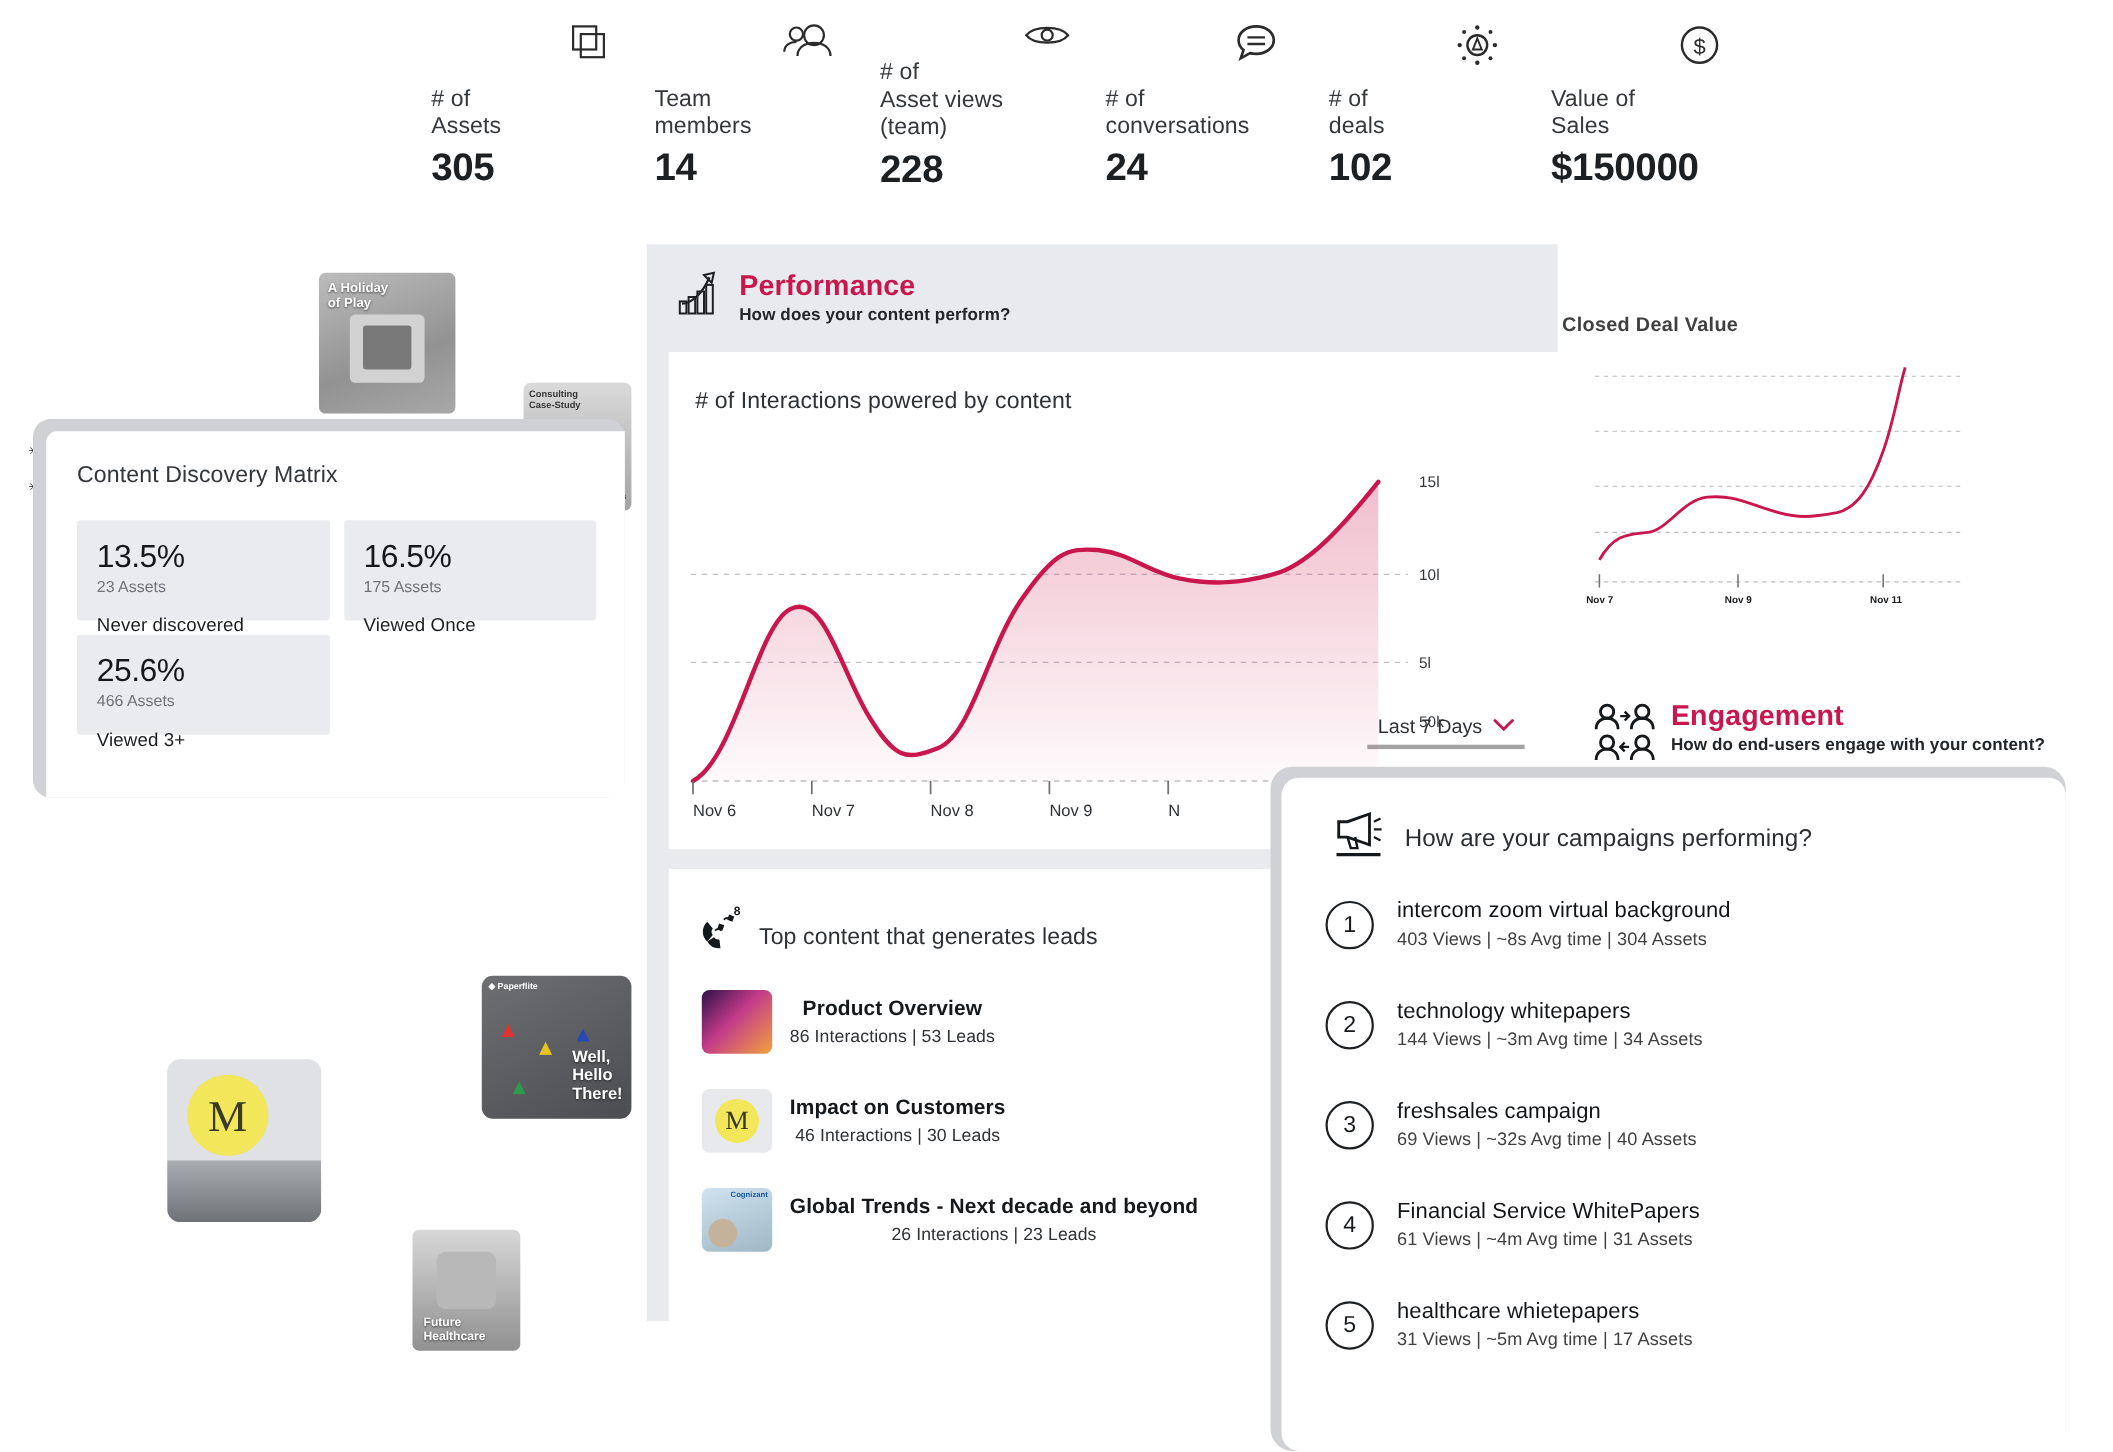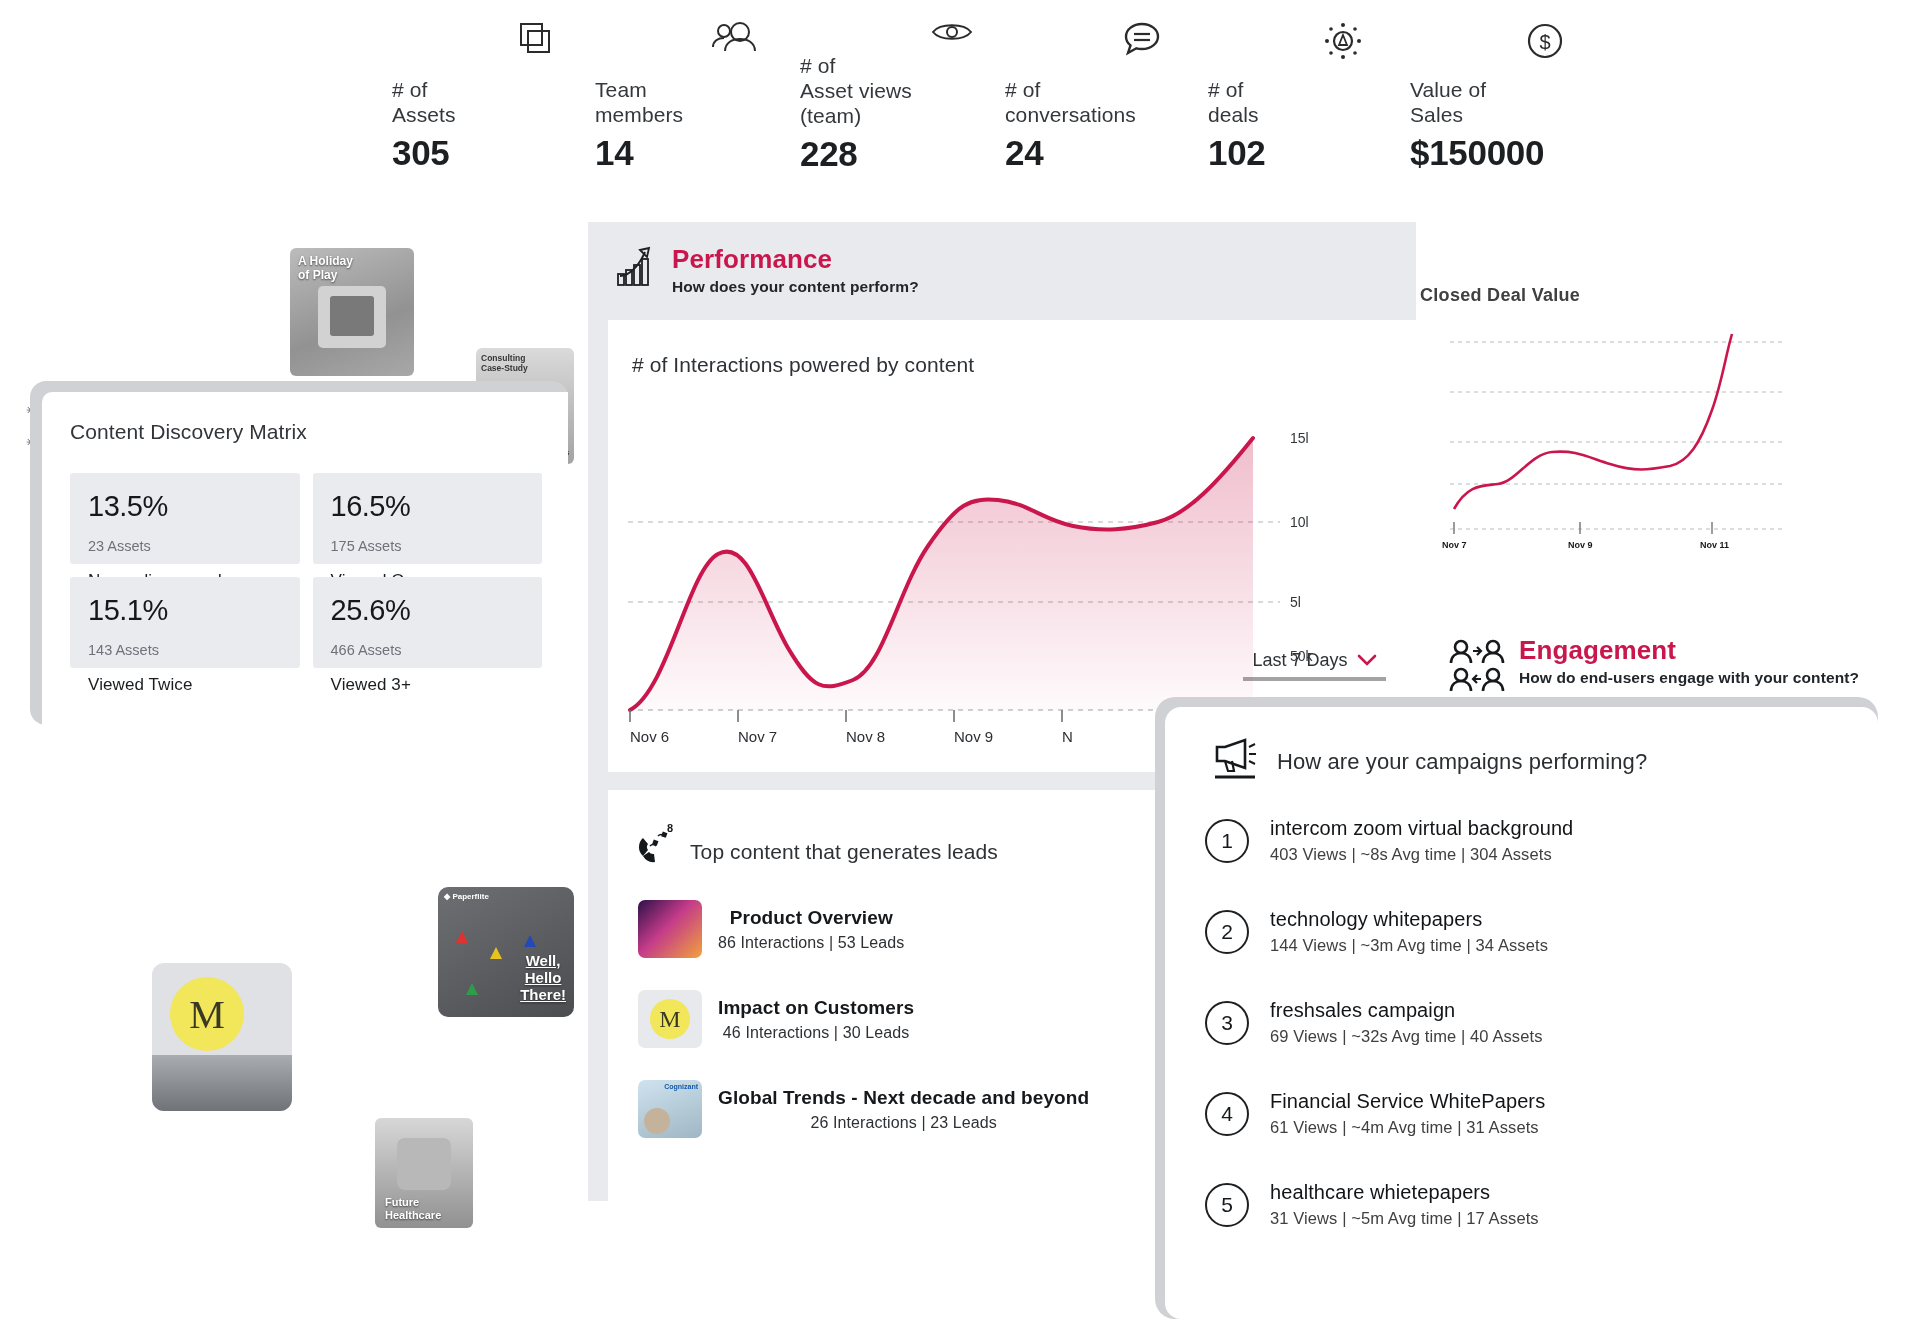--- a/index.html
+++ b/index.html
@@ -36,21 +36,21 @@
     background: #cfd1d4; border-radius: 16px; padding: 11px 0 0 12px;
   }
   #discovery-inner {
     width: 526px; height: 333px; background: #fff;
     border-radius: 10px 0 0 0; padding: 28px 26px 0 28px;
   }
   #discovery-title { font-size: 21px; color: #32363a; font-weight: 400; letter-spacing: .1px; }
   .matrix { display: grid; grid-template-columns: 1fr 1fr; gap: 13px; margin-top: 29px; }
   .mcell { background: #eaebef; border-radius: 3px; padding: 17px 18px 15px 18px; height: 91px; }
   .mcell .pct { font-size: 29px; font-weight: 400; color: #15171a; letter-spacing: -.5px; line-height: 32px; }
-  .mcell .assets { font-size: 14.5px; color: #6d7278; margin-top: 16px; }
+  .mcell .assets { font-size: 14.5px; color: #6d7278; margin-top: 4px; }
   .mcell .cap { font-size: 17px; color: #1b1e21; margin-top: 17px; letter-spacing: .1px; }
 
   
   #perf-panel {
     position: absolute; left: 588px; top: 222px; width: 828px; height: 979px;
     background: #e9eaee;
   }
   #perf-head { position: absolute; left: 614px; top: 244px; }
   #chart-card {
     position: absolute; left: 608px; top: 320px; width: 810px; height: 452px;
@@ -212,21 +212,21 @@
 
   <div class="thumb g" style="left:476px; top:348px; width:98px; height:116px; background:linear-gradient(180deg,#d8dadd,#9fa3a8);">
     <div class="tcap" style="left:5px; top:5px; font-size:8.5px; line-height:10px; color:#33363a; text-shadow:none; white-space:pre-line;">Consulting
 Case-Study</div>
     <div style="position:absolute; left:20px; top:40px; width:58px; height:52px; background:#8b8f94;"></div>
     <div class="tcap" style="left:12px; bottom:8px; font-size:6px; color:#2c2f33; text-shadow:none;">MATTERING &amp; ASSOCIATES</div>
   </div>
 
   <div class="thumb" style="left:438px; top:887px; width:136px; height:130px; background:linear-gradient(150deg,#6d6f72,#4b4d50); border-radius:10px;">
     <div style="position:absolute; left:6px; top:5px; font-size:8px; color:#fff; font-weight:700;">◆ Paperflite</div>
-    <div class="tcap" style="right:8px; bottom:14px; font-size:15px; line-height:17px; text-align:center; white-space:pre-line;text-decoration:underline;">Well,
+    <div class="tcap" style="right:8px; bottom:14px; font-size:15px; line-height:17px; text-align:left; white-space:pre-line;">Well,
 Hello
 There!</div>
     <div style="position:absolute; left:18px; top:44px; width:12px; height:12px; background:#d33; clip-path:polygon(50% 0,100% 100%,0 100%);"></div>
     <div style="position:absolute; left:52px; top:60px; width:12px; height:12px; background:#e8c320; clip-path:polygon(50% 0,100% 100%,0 100%);"></div>
     <div style="position:absolute; left:86px; top:48px; width:12px; height:12px; background:#2348b8; clip-path:polygon(50% 0,100% 100%,0 100%);"></div>
     <div style="position:absolute; left:28px; top:96px; width:12px; height:12px; background:#2e9c4a; clip-path:polygon(50% 0,100% 100%,0 100%);"></div>
   </div>
 
   <div class="thumb" style="left:152px; top:963px; width:140px; height:148px; background:#dfe1e4; border-radius:12px;">
     <div style="position:absolute; left:18px; top:14px; width:74px; height:74px; border-radius:50%; background:#f2e65a; display:flex; align-items:center; justify-content:center; font-size:40px; font-family:'Liberation Serif',serif; color:#3a3a24;">M</div>
@@ -268,25 +268,20 @@
       <div class="matrix">
         <div class="mcell">
           <div class="pct">13.5%</div>
           <div class="assets">23 Assets</div>
           <div class="cap">Never discovered</div>
         </div>
         <div class="mcell">
           <div class="pct">16.5%</div>
           <div class="assets">175 Assets</div>
           <div class="cap">Viewed Once</div>
-        </div>
-        <div class="mcell">
-          <div class="pct">15.1%</div>
-          <div class="assets">143 Assets</div>
-          <div class="cap">Viewed Twice</div>
         </div>
         <div class="mcell">
           <div class="pct">25.6%</div>
           <div class="assets">466 Assets</div>
           <div class="cap">Viewed 3+</div>
         </div>
       </div>
     </div>
   </div>
 

